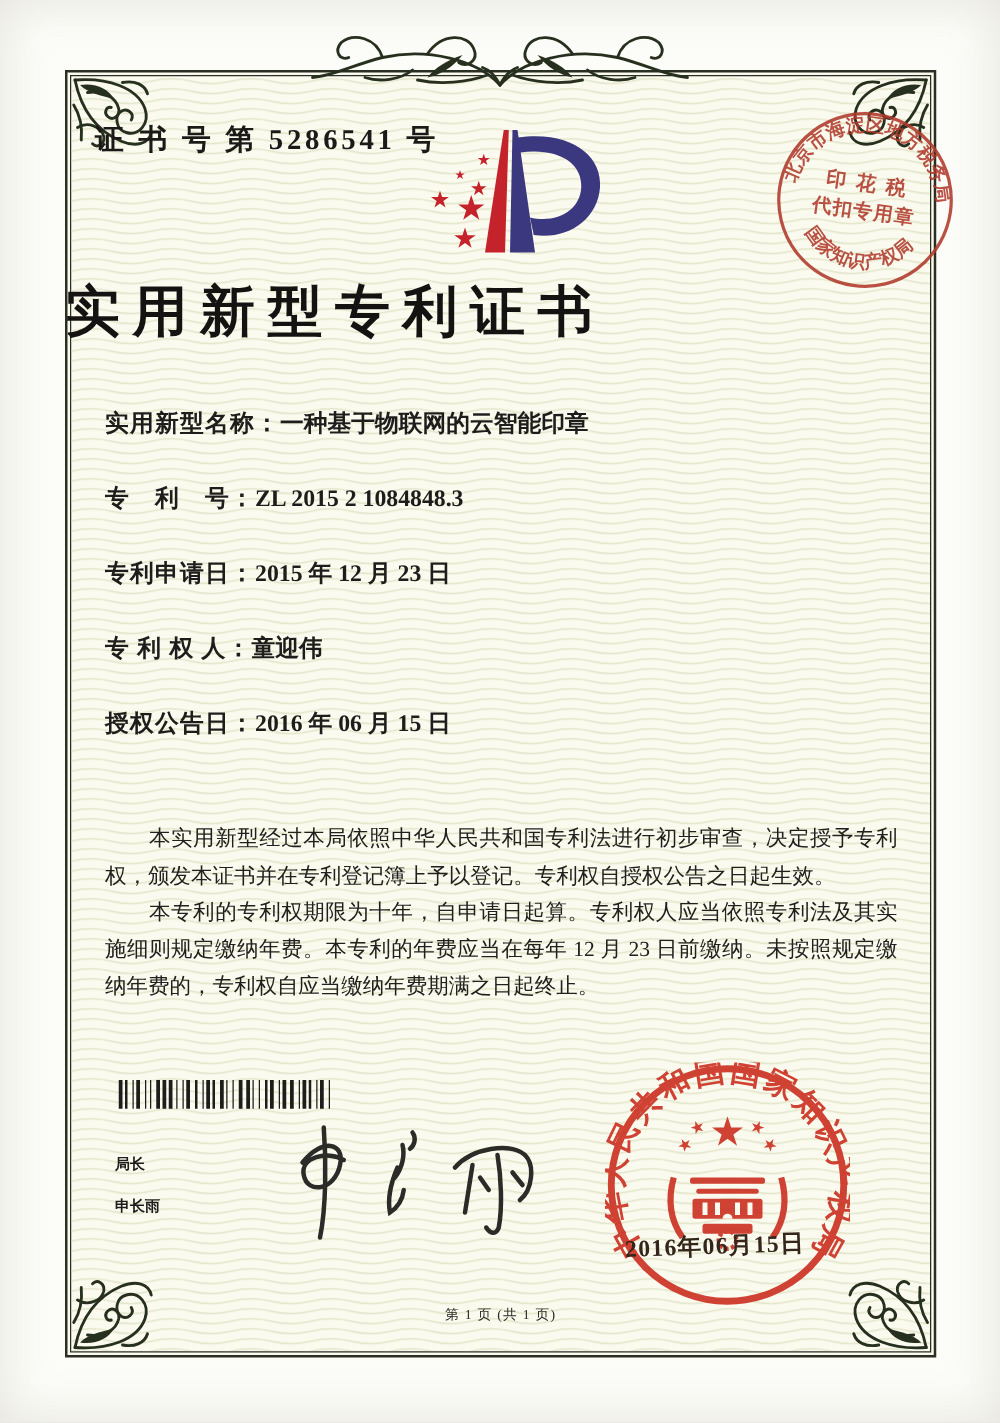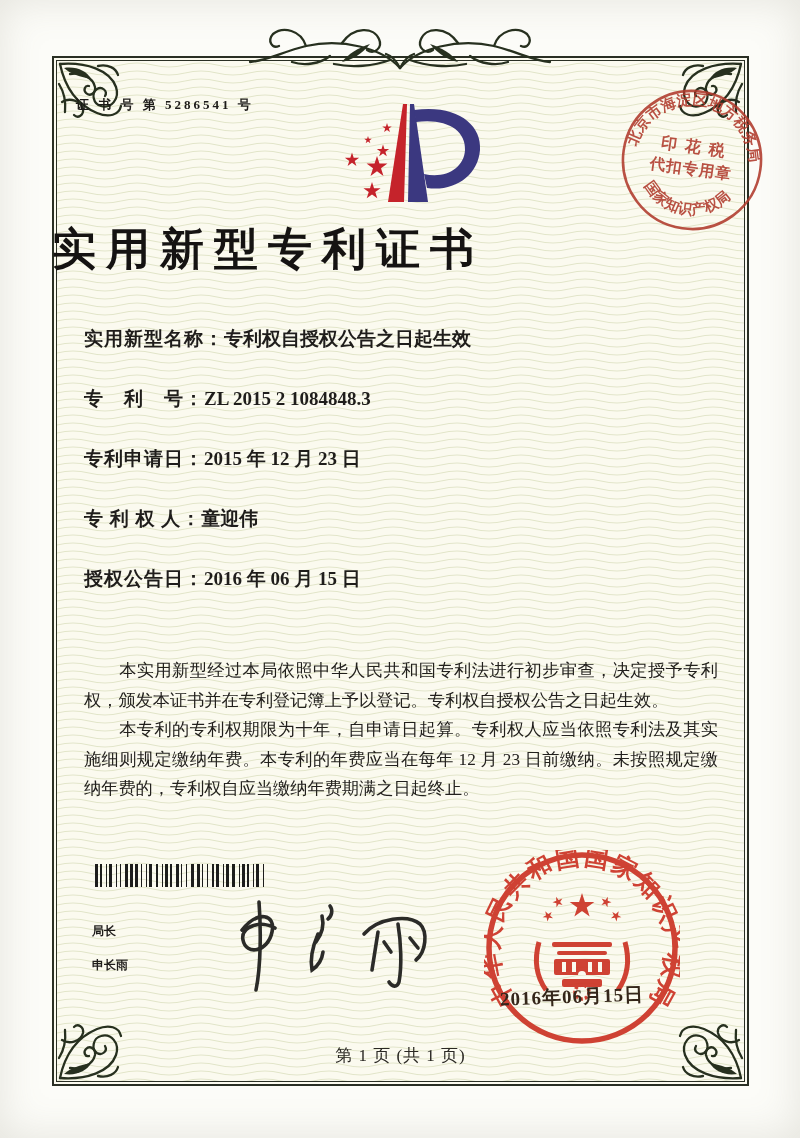--- a/index.html
+++ b/index.html
@@ -16,21 +16,21 @@
     position:absolute; left:52px; top:56px; width:697px; height:1030px;
     border:2.5px solid #2a2f24; background:#fbfaef;
   }
   .frame-inner {
     position:absolute; inset:2px; border:1px solid #2a2f24;
   }
   .waves { position:absolute; inset:3px; width:calc(100% - 6px); height:calc(100% - 6px); }
   .ornament { position:absolute; pointer-events:none; }
   .cert-no {
     position:absolute; left:76px; top:96px;
-    font-size:13px; font-weight:600; letter-spacing:3px; color:#1c1a18;
+    font-size:23px; font-weight:600; letter-spacing:3px; color:#1c1a18;
   }
   .logo { position:absolute; left:330px; top:98px; }
   .tax-stamp { position:absolute; left:616px; top:78px; transform:rotate(8deg); opacity:.88; }
   .doc-title {
     position:absolute; left:52px; top:220px; width:697px;
     font-size:44px; font-weight:700; letter-spacing:10px; color:#151312;
   }
   .fields { position:absolute; left:84px; top:326px; display:flex; flex-direction:column; gap:33px; }
   .field-row { height:27px; font-size:19px; font-weight:600; white-space:nowrap; }
   .field-row .lbl { letter-spacing:1px; }
@@ -43,21 +43,21 @@
   .officer { position:absolute; left:92px; top:914px; font-size:12px; font-weight:600; line-height:34px; }
   .signature { position:absolute; left:212px; top:890px; }
   .seal { position:absolute; left:484px; top:850px; opacity:.93; }
   .seal-date {
     position:absolute; left:474px; top:984px; width:196px; text-align:center;
     font-size:19px; font-weight:700; color:#34261a; letter-spacing:1px;
     transform:rotate(-2deg);
   }
   .footer {
     position:absolute; left:52px; top:1044px; width:697px; text-align:center;
-    font-size:17px; color:#2a2823; letter-spacing:1px;
+    font-size:11px; color:#2a2823; letter-spacing:1px;
   }
   svg text { font-family:"Liberation Serif","DejaVu Serif",serif; }
 </style>
 </head>
 <body>
 
 <div class="page">
 
   <div class="frame">
     <div class="frame-inner"></div>
@@ -135,21 +135,21 @@
     <text x="76" y="96" text-anchor="middle" font-size="15.5" font-weight="700" fill="#b03a2c" letter-spacing="1">代扣专用章</text>
     <text font-size="14.5" font-weight="700" fill="#b03a2c">
       <textPath href="#tsBot" startOffset="50%" text-anchor="middle">国家知识产权局</textPath>
     </text>
   </svg>
 
   <div class="doc-title">实用新型专利证书</div>
 
   <div class="fields">
     <div class="field-row">
-      <span class="lbl">实用新型名称：</span><span>专利权自授权公告之日起生效</span>
+      <span class="lbl">实用新型名称：</span><span>一种基于物联网的云智能印章</span>
     </div>
     <div class="field-row">
       <span class="lbl">专　利　号：</span><span>ZL 2015 2 1084848.3</span>
     </div>
     <div class="field-row">
       <span class="lbl">专利申请日：</span><span>2015 年 12 月 23 日</span>
     </div>
     <div class="field-row">
       <span class="lbl">专 利 权 人：</span><span>童迎伟</span>
     </div>

